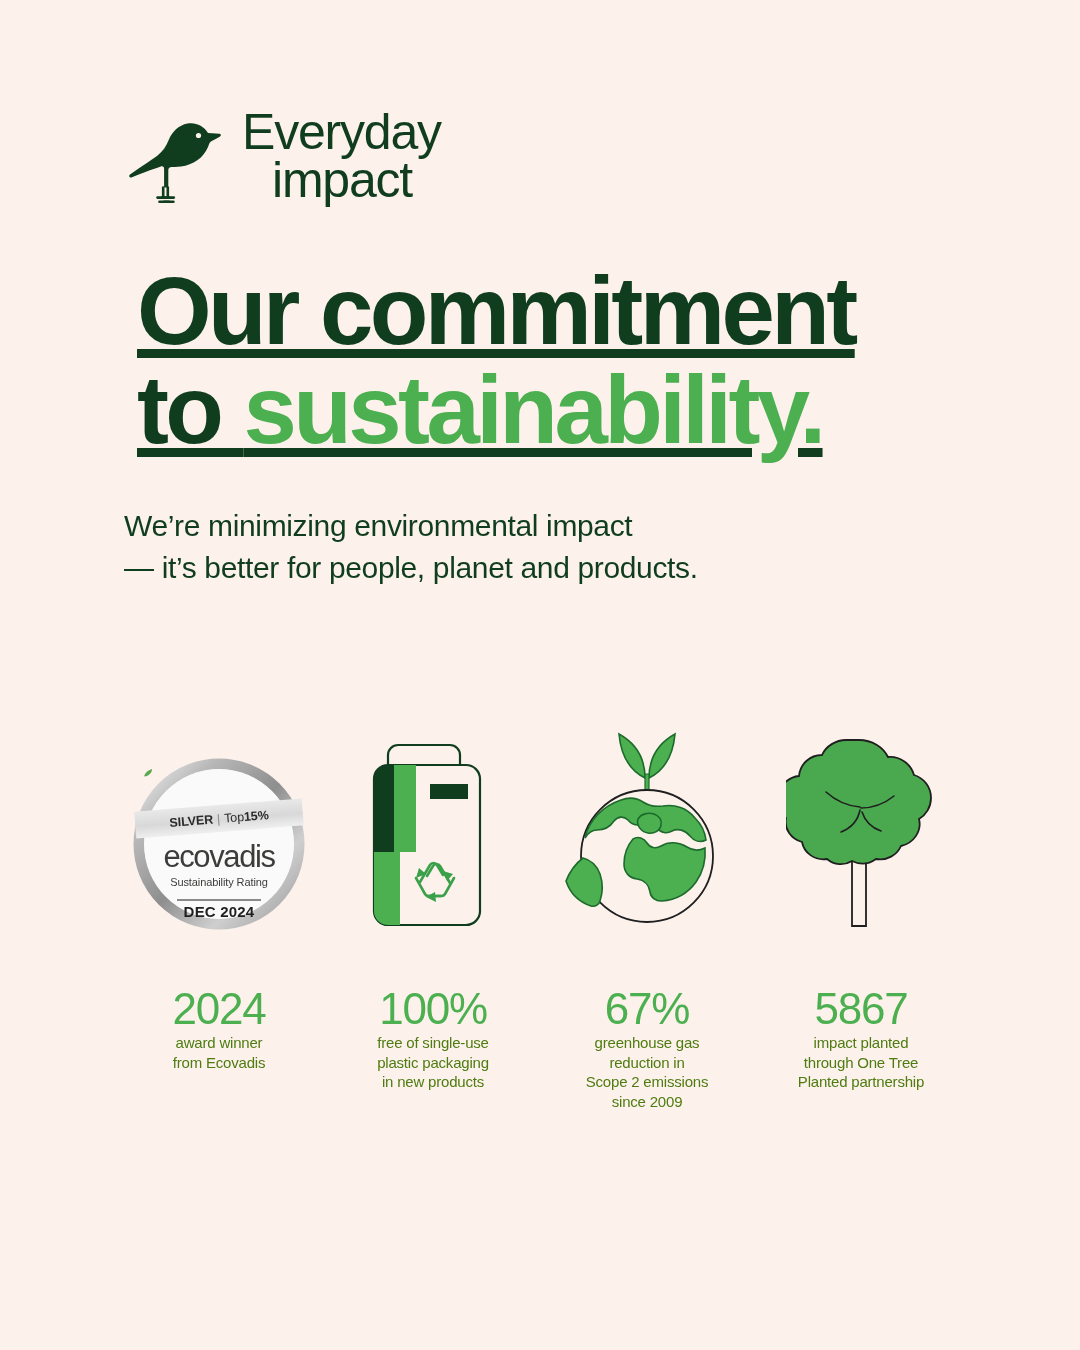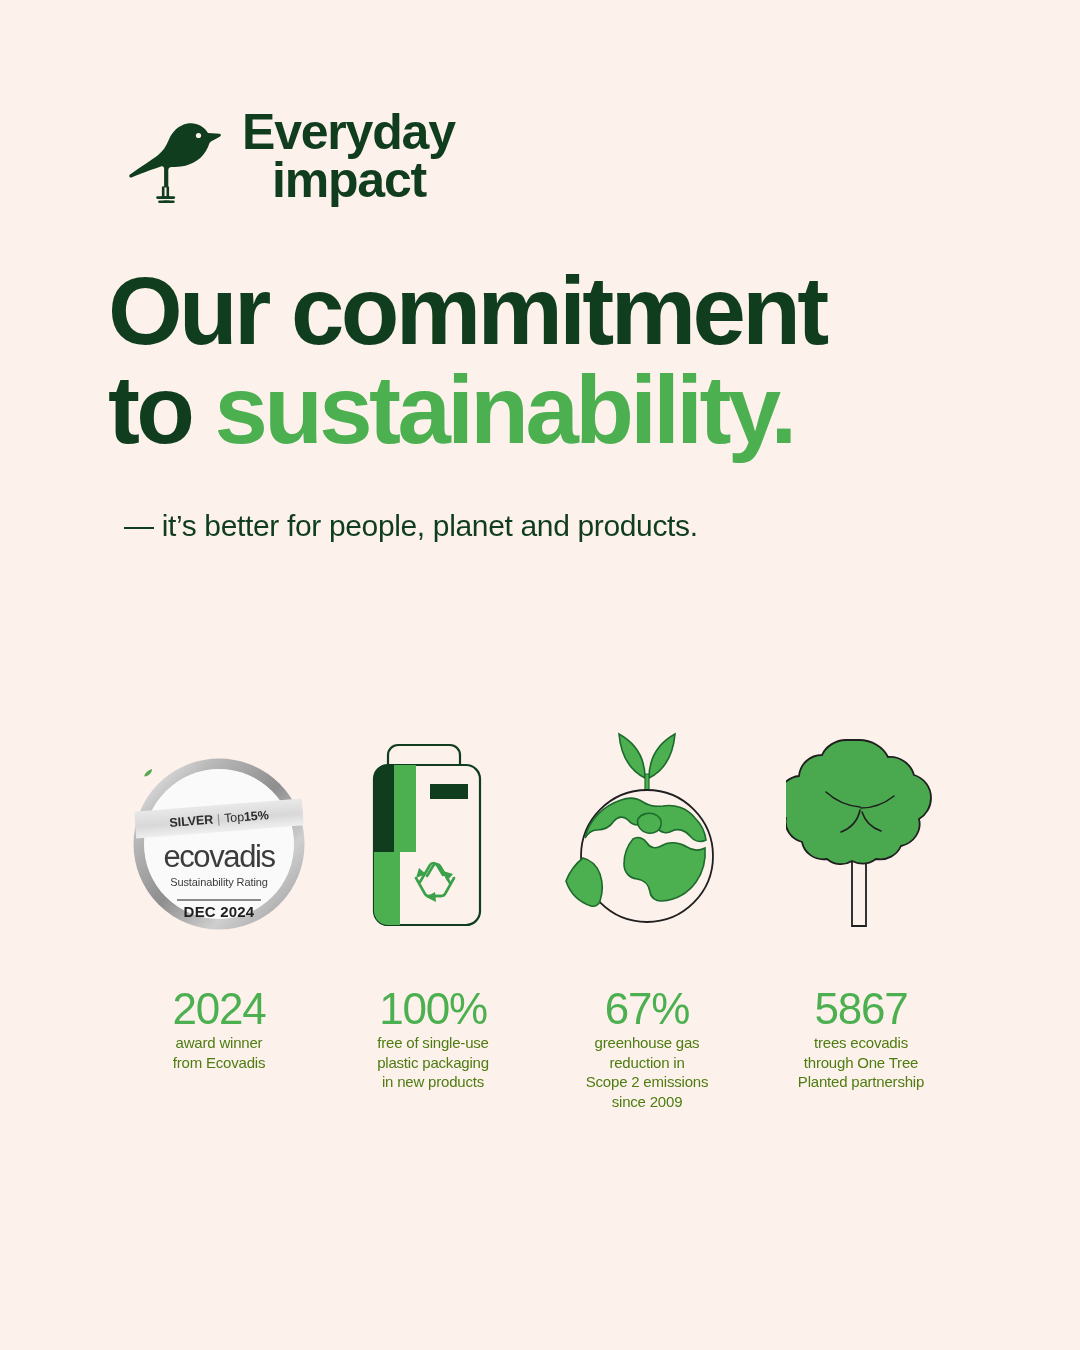--- a/index.html
+++ b/index.html
@@ -24,38 +24,39 @@
     position: absolute;
     left: 122px;
     top: 104px;
     display: flex;
     align-items: center;
     gap: 16px;
   }
   .logo-bird { width: 104px; height: 104px; display: block; }
   .logo-word {
     font-size: 50px;
-    font-weight: 700;
+    font-weight: 400;
     line-height: 0.96;
     color: #0f3d1e;
     letter-spacing: -1.2px;
   }
   .logo-word .l2 { display: block; margin-left: 30px; }
 
   
   .headline {
     position: absolute;
-    left: 108px;
+    left: 137px;
     top: 262px;
     font-size: 96px;
     font-weight: 700;
     line-height: 1.03;
     letter-spacing: -3.6px;
     color: #0f3d1e;
     width: 880px;
+    text-decoration: underline;
   }
   .headline .hl-line { display: block; white-space: nowrap; }
   .headline .accent { color: #4cb050; }
 
   
   .lede {
     position: absolute;
     left: 124px;
     top: 505px;
     font-size: 30px;
@@ -200,20 +201,21 @@
       <span class="l2">impact</span>
     </div>
   </div>
 
   <h1 class="headline">
     <span class="hl-line">Our commitment</span>
     <span class="hl-line"><span>to </span><span class="accent">sustainability.</span></span>
   </h1>
 
   <p class="lede">
+    <span>We’re minimizing environmental impact</span>
     <span>— it’s better for people, planet and products.</span>
   </p>
 
   <div class="stats">
 
     <div class="stat">
       <div class="icon-wrap">
         <div class="medal">
           <svg width="172" height="172" viewBox="0 0 172 172">
             <defs>
@@ -324,20 +326,20 @@
           <path d="M66 110h14v82H66z" fill="#fdf1ec" stroke="#1f1f1f" stroke-width="1.8"></path>
           <path d="M66 124l-12-22M80 124l13-23M72 120l-1-26" fill="none" stroke="#1f1f1f" stroke-width="1.8"></path>
 
           <path d="M73 6c13 0 24 7 29 17 12-1 23 7 26 18 10 3 17 12 17 23 0 9-5 17-12 21 3 12-5 24-18 27-4 9-14 15-25 13-7 5-16 6-24 2-8 5-18 4-25-2-12 2-23-6-25-17-11-3-18-13-16-24-8-6-11-17-7-26 3-9 11-15 20-16 1-12 11-21 23-21 4-9 14-15 24-15z" fill="#4aa94e" stroke="#1f1f1f" stroke-width="1.8"></path>
 
           <path d="M40 58c10 9 22 14 34 15M108 62c-10 8-21 12-33 12M74 76c-2 10-9 18-19 22M76 78c3 9 10 16 19 19" fill="none" stroke="#1f1f1f" stroke-width="1.6" stroke-linecap="round"></path>
         </svg>
       </div>
       <div class="stat-value">5867</div>
       <div class="stat-caption">
-        <span>trees ecovadis</span>
+        <span>impact planted</span>
         <span>through One Tree</span>
         <span>Planted partnership</span>
       </div>
     </div>
 
   </div>
 </div>
 
 </body></html>

